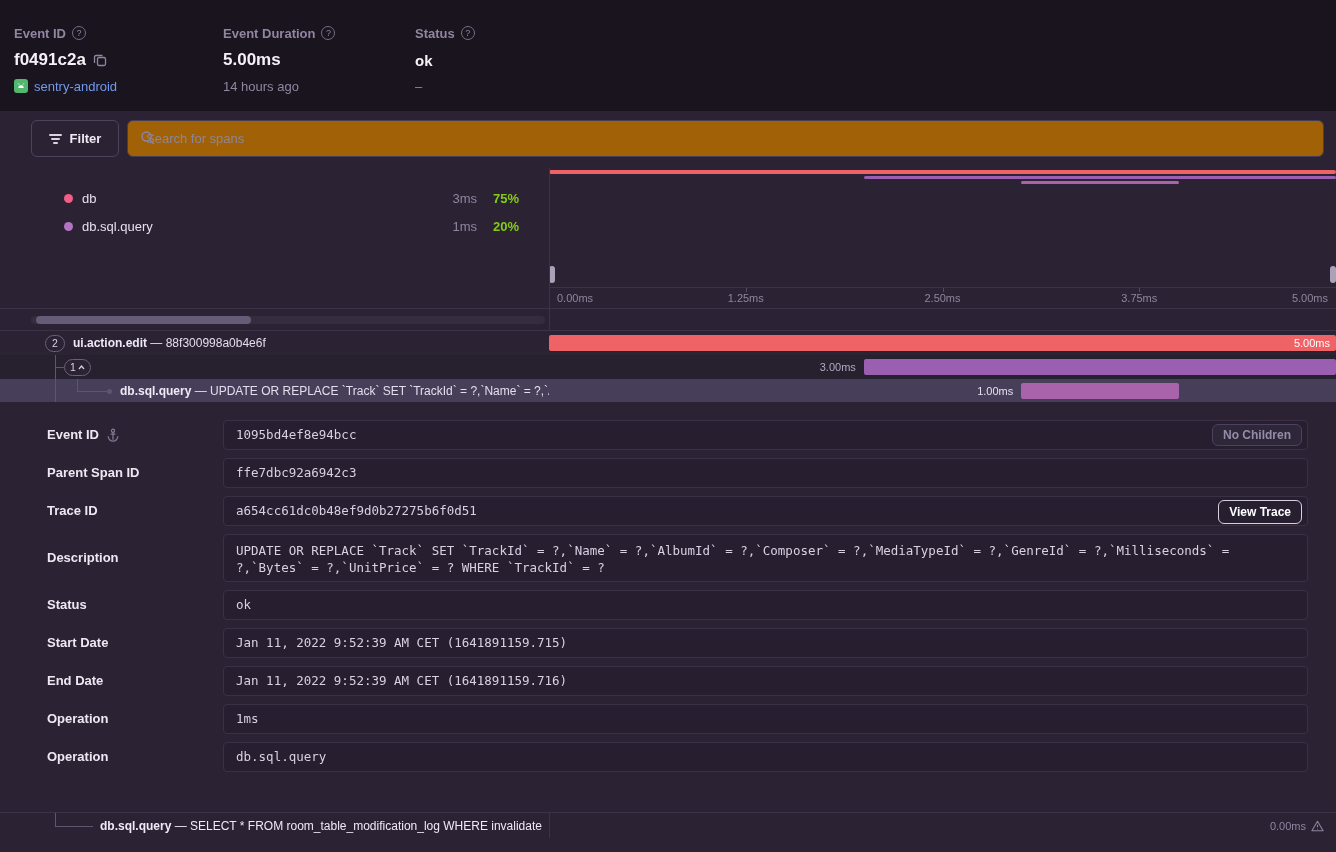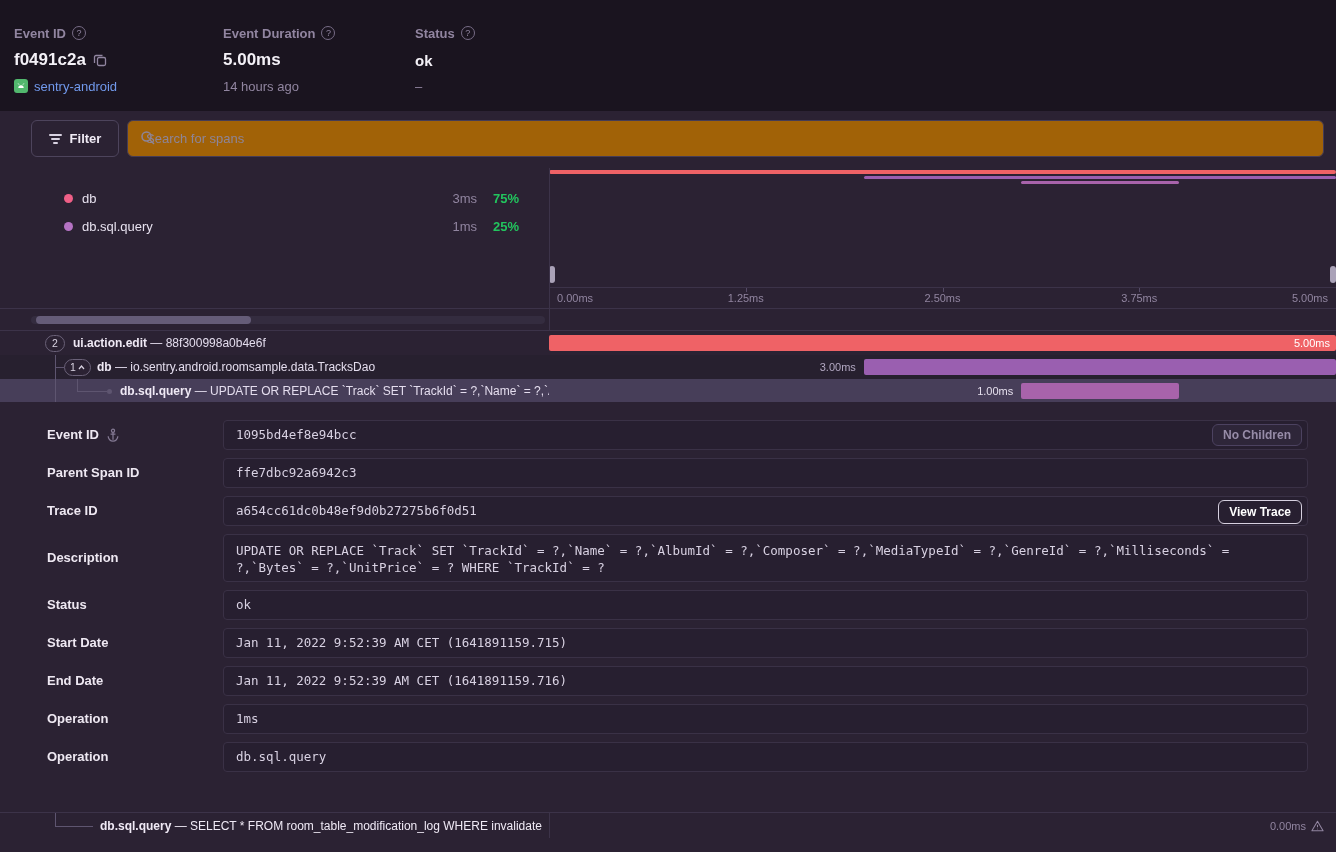--- a/index.html
+++ b/index.html
@@ -34,21 +34,21 @@
   .search input::placeholder { color:#8d8599; }
   .search .search-ic { position:absolute; left:13px; top:10px; }
 
   
   .minimap-row { position:absolute; top:168px; left:0; width:1336px; height:140px; display:flex; }
   .legend { width:549px; position:relative; padding-top:16px; }
   .legend-item { display:flex; align-items:center; height:28px; padding:0 22px 0 64px; }
   .ldot { width:9px; height:9px; border-radius:50%; margin-right:9px; flex:none; }
   .lname { flex:1; font-size:13px; color:#e7e1ef; }
   .ldur { font-size:13px; color:#9185a0; margin-right:16px; }
-  .lpct { font-size:13px; font-weight:bold; color:#22c55e; width:34px; }
+  .lpct { font-size:13px; font-weight:bold; color:#84cc16; width:34px; }
   .minimap { flex:1; position:relative; cursor:pointer; }
   .mbar { position:absolute; height:3px; border-radius:2px; }
   .mbar.b0 { top:2px; height:4px; }
   .mbar.b1 { top:8px; }
   .mbar.b2 { top:13px; }
   .mhandle { position:absolute; bottom:25px; width:6px; height:17px; border-radius:3px; background:#aaa2b8; cursor:ew-resize; }
   .mhandle.left { left:0; } .mhandle.right { right:0; }
   .axis { position:absolute; left:0; right:0; bottom:0; height:21px; border-top:1px solid #3c3349; }
   .tick { position:absolute; top:4px; font-size:11px; color:#9185a0; white-space:nowrap; }
   .tick.t0{ left:8px; } .tick.t1{ left:25%; transform:translateX(-50%);} .tick.t2{ left:50%; transform:translateX(-50%);}
@@ -200,21 +200,21 @@
       <div class="legend-item">
         <span class="ldot" style="background: rgb(239, 95, 135);"></span>
         <span class="lname">db</span>
         <span class="ldur">3ms</span>
         <span class="lpct">75%</span>
       </div>
       <div class="legend-item">
         <span class="ldot" style="background: rgb(181, 115, 196);"></span>
         <span class="lname">db.sql.query</span>
         <span class="ldur">1ms</span>
-        <span class="lpct">25%</span>
+        <span class="lpct">20%</span>
       </div>
     </div>
     <div class="minimap">
       <div class="mbar b0" style="left: 0%; width: 100%; background: rgb(239, 98, 102);"></div>
       <div class="mbar b1" style="left: 40%; width: 60%; background: rgb(154, 95, 176);"></div>
       <div class="mbar b2" style="left: 60%; width: 20%; background: rgb(168, 99, 171);"></div>
       <div class="mhandle left"></div>
       <div class="mhandle right"></div>
       <div class="axis">
         <span class="tickmark" style="left:25%"></span>
@@ -258,24 +258,20 @@
     <div class="span-row r1">
       <div class="row-left">
         <span class="conn" style="left:55px; top:0; width:1px; height:24px;"></span>
         <span class="conn" style="left:55px; top:12px; width:9px; height:1px;"></span>
         <span class="badge" style="left:64px; width:27px;">
           <span>1</span>
           <svg width="7" height="5" viewBox="0 0 7 5" fill="none" stroke="#d9d3e2" stroke-width="1.2">
               <polyline points="1,4 3.5,1 6,4"></polyline>
             </svg>
         </span>
-        <span class="rtext" style="left:97px">
-          <span class="op">db</span>
-          <span class="desc">— io.sentry.android.roomsample.data.TracksDao</span>
-        </span>
       </div>
       <div class="row-right">
         <span class="dur-label p1">3.00ms</span>
         <div class="bar" style="left: 40%; width: 60%; background: rgb(154, 95, 176);"></div>
       </div>
     </div>
 
     <div class="span-row sel">
       <div class="row-left">
         <span class="conn" style="left:55px; top:0; width:1px; height:24px;"></span>

